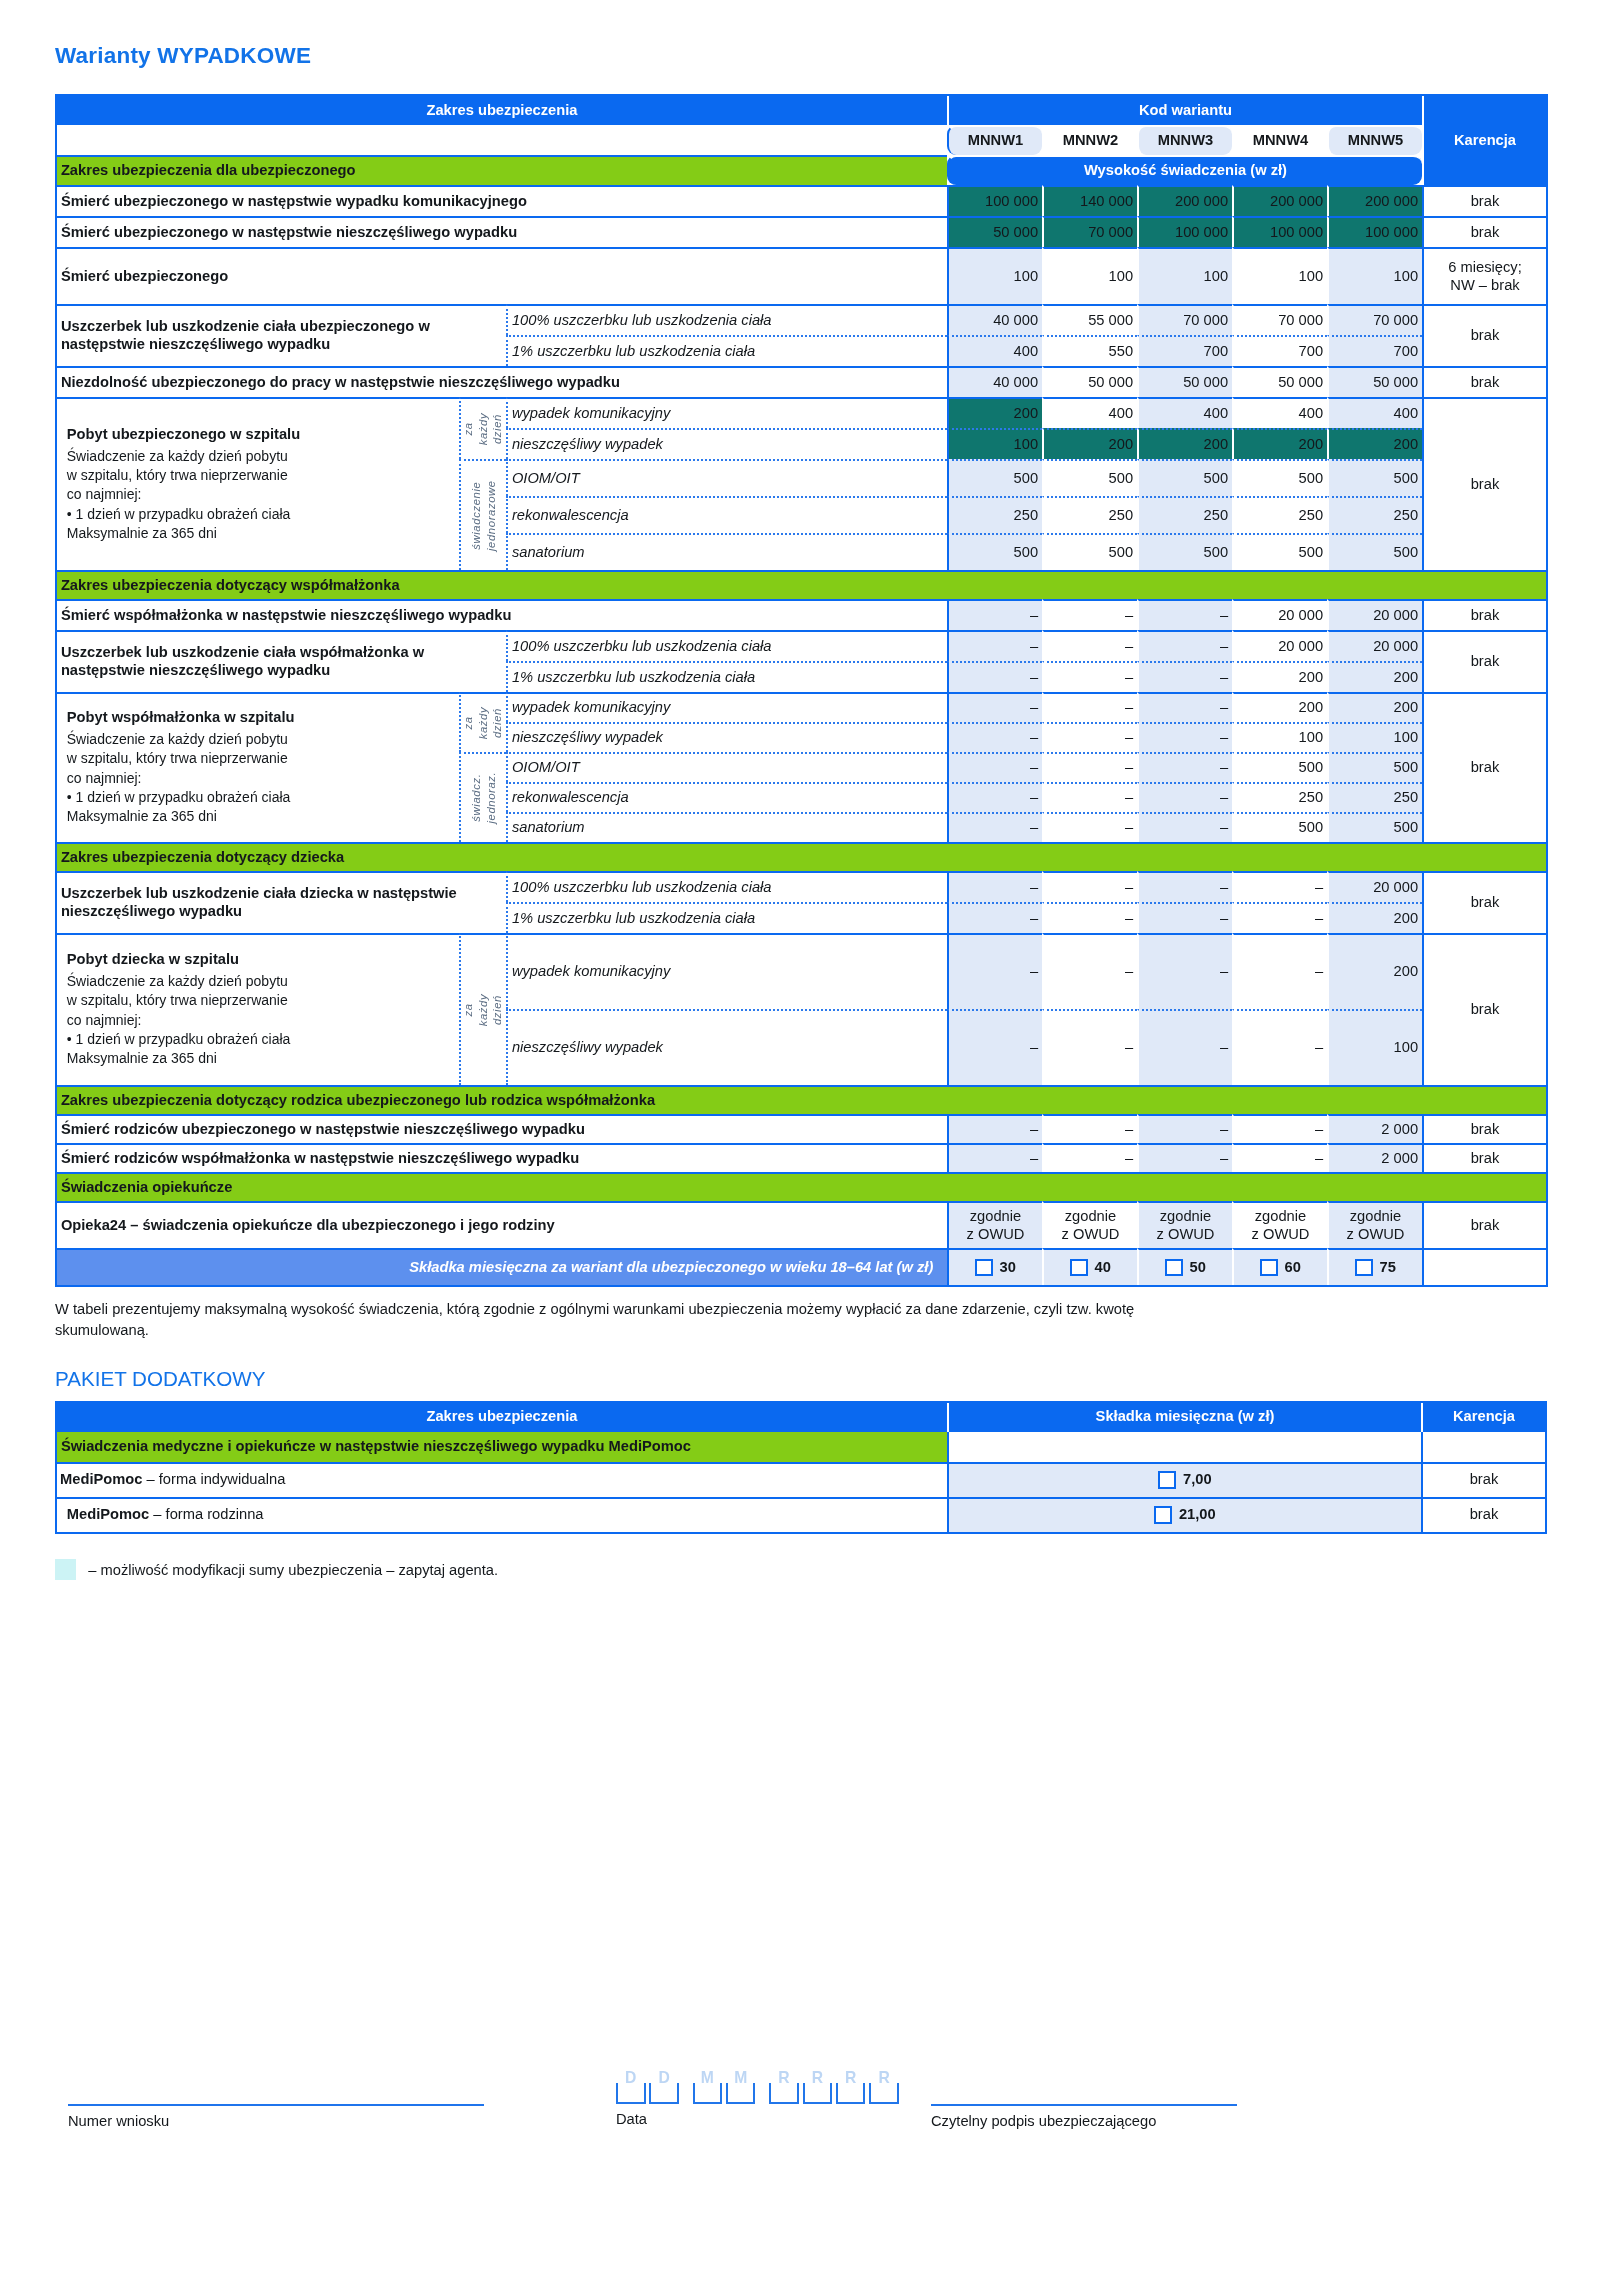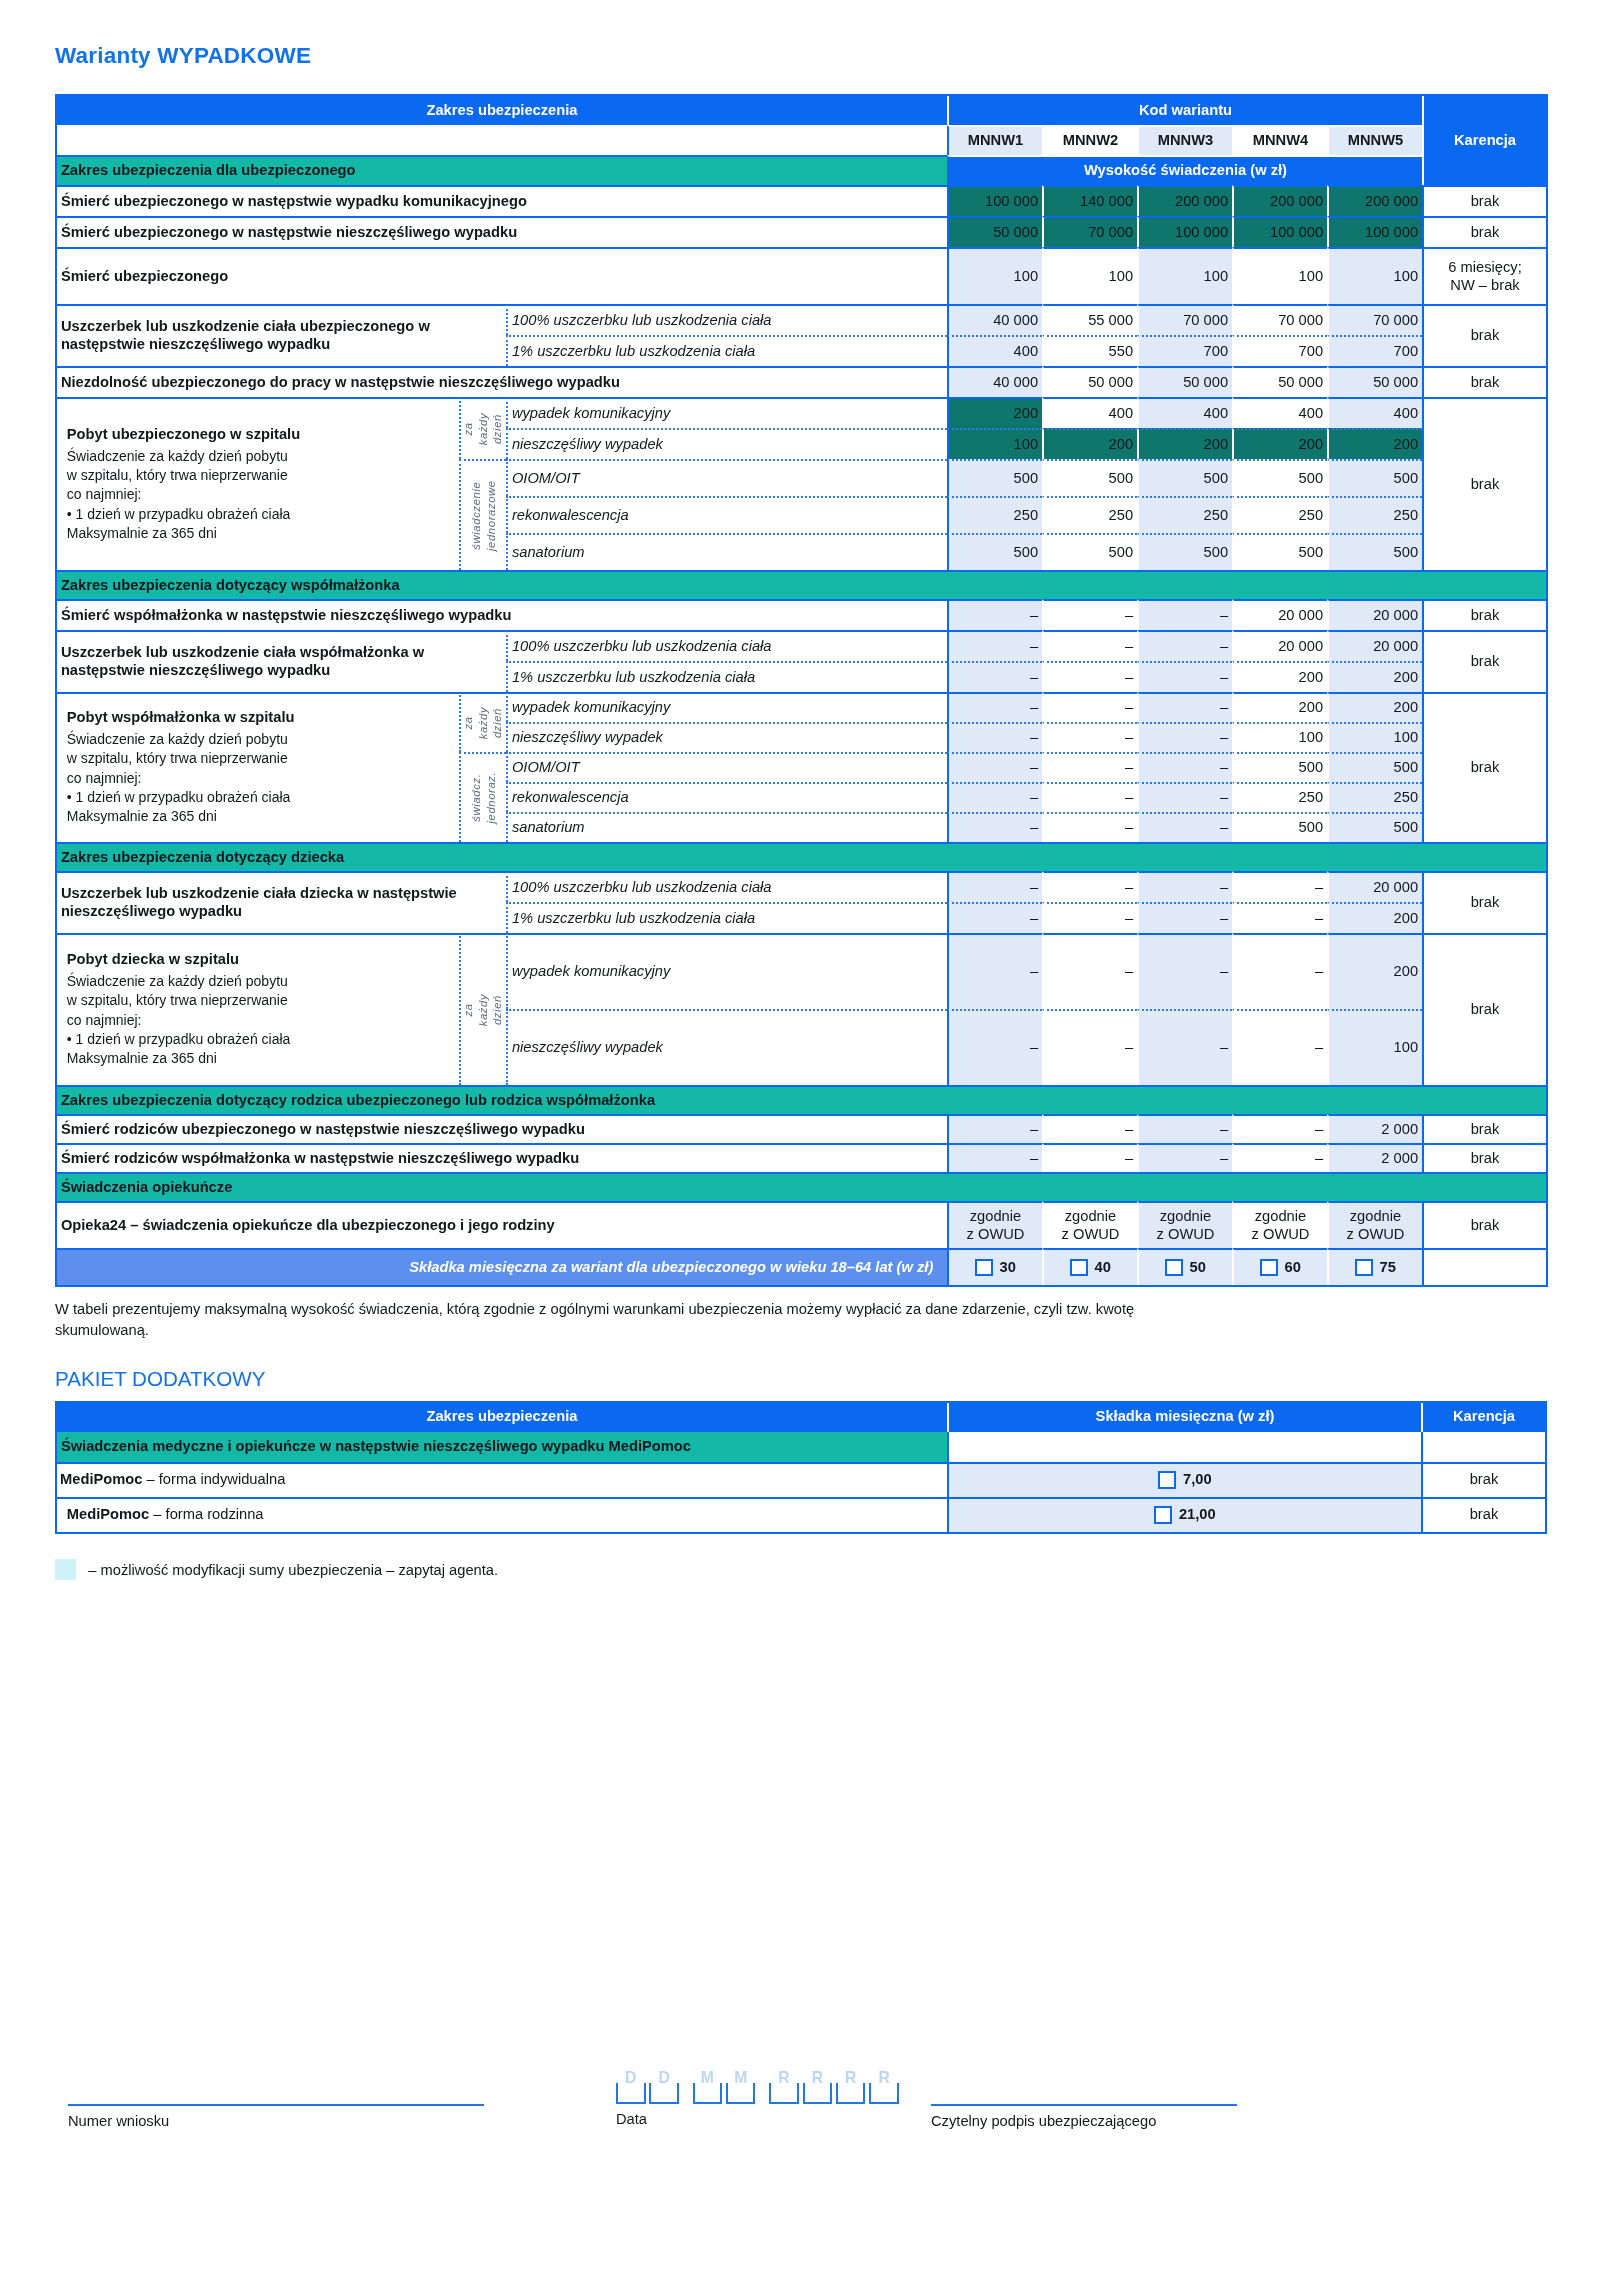--- a/index.html
+++ b/index.html
@@ -9,28 +9,28 @@
   h1.title{margin:0 0 25px 0;font-size:22.5px;font-weight:bold;color:#1273e8;letter-spacing:0.2px;}
   h2.subtitle{margin:25.5px 0 9.8px 0;font-size:20.6px;font-weight:normal;color:#1273e8;}
 
   table.grid{border-collapse:separate;border-spacing:0;table-layout:fixed;width:1489px;
              border:2.9px solid #0a69f0;}
   table.grid td{vertical-align:middle;font-size:14.7px;line-height:1.22;padding:2px 3.9px;position:relative;}
 
   
   .bt{border-top:2.9px solid #0a69f0;}
   .btd{border-top:2px dotted #2b79ec;}
-  .btw{border-top:2px solid #fff;}
+  .btw{border-top:2px solid #fff;border-radius:9px;}
   .vb{border-left:2px solid #0a69f0;}
   .vl{border-left:2px solid #fff;}
   .dl{border-left:2px dotted #2b79ec;font-style:italic;}
 
   
   .bgB{background:#0a69f0;}
-  .bgL{background:#14b8a6;}
+  .bgL{background:#84cc16;}
   .bgS{background:#e0e9f8;}
   .bgC{background:#0f766e;}
   .bgP{background:#5d90ee;font-style:italic;}
 
   
   .hdr{color:#fff;font-weight:bold;text-align:center;font-size:15px;}
   .lbl{font-weight:bold;padding-left:9.8px;}
   .sub{padding-left:9.8px;}
   .val{text-align:right;padding-right:12.7px;}
   .kar{text-align:center;}

